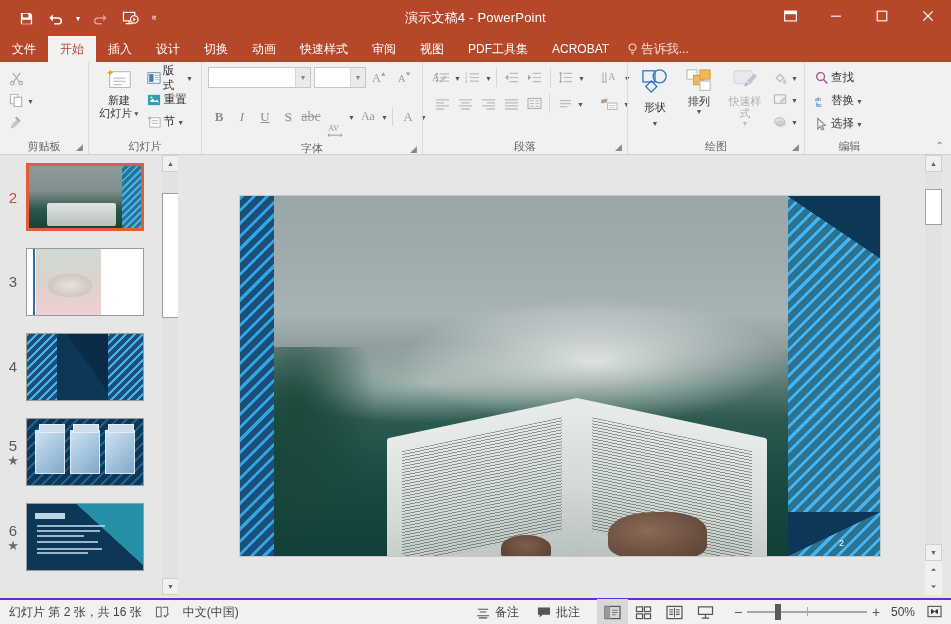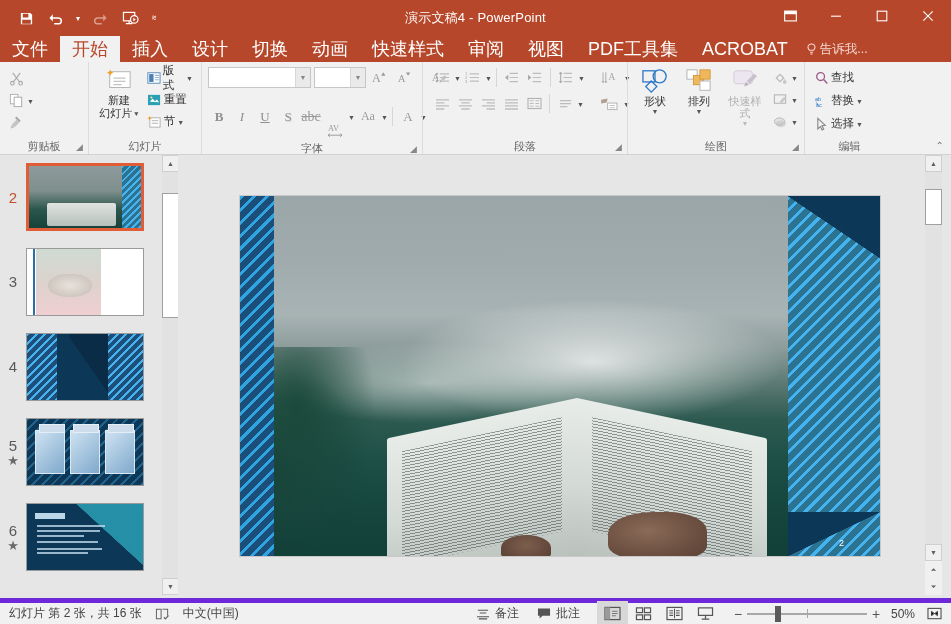--- a/index.html
+++ b/index.html
@@ -37,21 +37,21 @@
     cursor: pointer; color: #fff;
   }
 
   
   .tabstrip {
     position: absolute; left: 0; top: 36px; width: 951px; height: 26px;
     background: #b7472a; display: flex; align-items: flex-end;
   }
   .tab {
     height: 26px; padding: 0 12px; display: flex; align-items: center;
-    font-size: 18px; color: #fff; cursor: pointer; white-space: nowrap;
+    font-size: 12px; color: #fff; cursor: pointer; white-space: nowrap;
   }
   .tab.active { background: #f1f1f1; color: #b7472a; }
   .tell-me {
     display: flex; align-items: center; gap: 3px; height: 26px; padding: 0 8px 0 6px;
     font-size: 12.5px; color: #f5d9d2; cursor: pointer;
   }
   .acct {
     position: absolute; right: 0; top: 36px; height: 26px; display: flex; align-items: center;
   }
   .acct-item {
@@ -140,21 +140,21 @@
     width: 17px; height: 17px; background: #f0f0f0; display: flex; align-items: center;
     justify-content: center; font-size: 7px; color: #606060; cursor: pointer;
     border: 1px solid #cfcfcf;
   }
   .sb-track { position: absolute; left: 0; right: 0; background: #e2e2e2; }
   .sb-thumb { position: absolute; left: 0; width: 17px; background: #fff; border: 1px solid #a0a0a0; cursor: pointer; }
 
   
   .statusbar {
     position: absolute; left: 0; bottom: 0; width: 951px; height: 26px;
-    background: #f1f1f1; border-top: 5px solid #6d28d9;
+    background: #f1f1f1; border-top: 2px solid #6d28d9;
     display: flex; align-items: center; font-size: 12px; color: #444;
   }
   .sb-item { display: flex; align-items: center; gap: 5px; padding: 0 9px; height: 26px; cursor: pointer; }
   .viewbtn {
     width: 31px; height: 26px; display: flex; align-items: center; justify-content: center;
     cursor: pointer; color: #555;
   }
   .viewbtn.active { background: #d8d8d8; }
   .zoom-slider { position: relative; width: 120px; height: 26px; display: flex; align-items: center; cursor: pointer; }
   .zs-track { position: absolute; left: 0; right: 0; height: 2px; background: #a8a8a8; }
@@ -615,21 +615,21 @@
         </div>
       </div>
       <div class="rgroup-label">
         <span>段落</span>
         <span class="dlg-launcher">◢</span>
       </div>
     </div>
 
     <div class="rgroup" style="width:177px;">
       <div class="rgroup-body">
-        <div class="bigbtn" style="width:42px;">
+        <div class="bigbtn" style="width:42px;gap:6px;">
           <svg width="30" height="26" viewBox="0 0 32 28">
               <rect x="3" y="3" width="13" height="12" fill="none" stroke="#2b78c8" stroke-width="1.4"></rect>
               <circle cx="21" cy="9" r="7" fill="none" stroke="#2b78c8" stroke-width="1.4"></circle>
               <path fill="none" stroke="#2b78c8" stroke-width="1.4" d="M12 14l6 6-6 6-6-6z"></path>
             </svg>
           <span class="lbl">形状</span>
           <span class="caret-sm">▼</span>
         </div>
         <div class="bigbtn" style="width:42px;">
           <svg width="28" height="26" viewBox="0 0 30 28">

